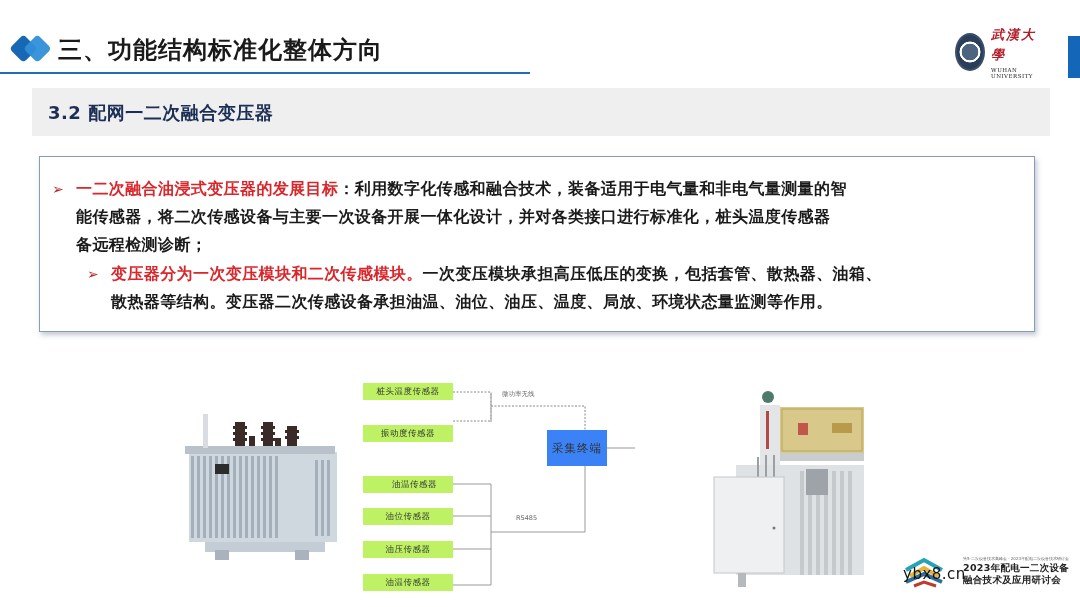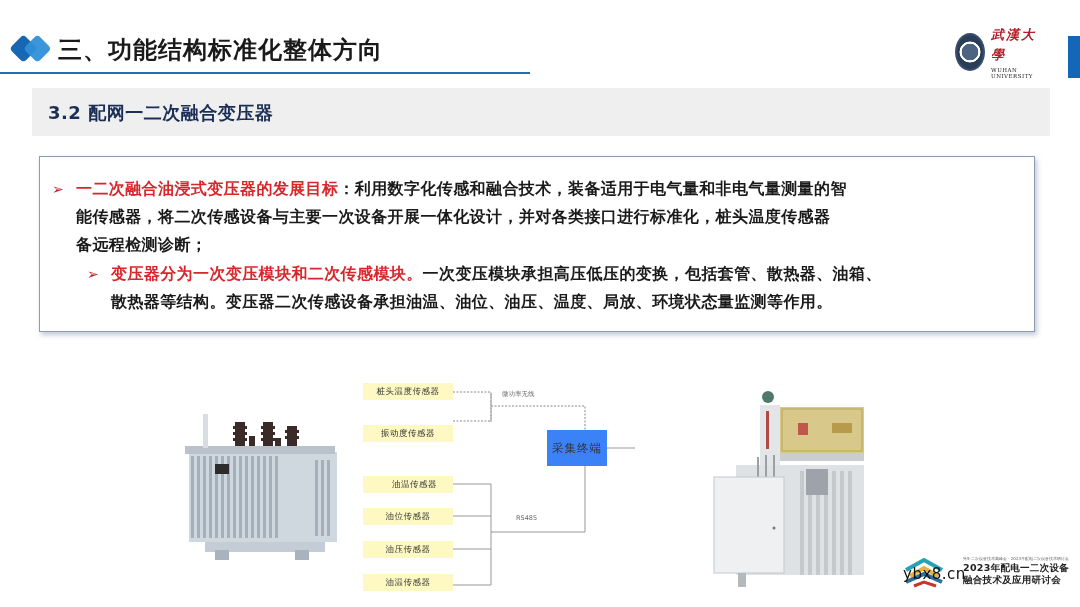--- a/index.html
+++ b/index.html
@@ -28,21 +28,21 @@
   .para .bullet { display: inline-block; width: 24px; color: #c0222a; font-size: 14px; }
   .p1 { top: 18px; }
   .p2 { top: 103px; margin-left: 35px; }
 
   
   .img-left { position: absolute; left: 175px; top: 402px; width: 170px; height: 180px; }
   .img-right { position: absolute; left: 708px; top: 385px; width: 160px; height: 215px; }
 
   
   .diagram { position: absolute; left: 345px; top: 372px; width: 290px; height: 230px; }
-  .sbox { position: absolute; background: #fef9c3; height: 17px; width: 90px; font-family: "DejaVu Serif", serif; font-size: 8.5px; color: #333; display: flex; align-items: center; justify-content: center; letter-spacing: 0.5px; }
+  .sbox { position: absolute; background: #bef264; height: 17px; width: 90px; font-family: "DejaVu Serif", serif; font-size: 8.5px; color: #333; display: flex; align-items: center; justify-content: center; letter-spacing: 0.5px; }
   .term { position: absolute; background: #3b82f6; width: 60px; height: 36px; left: 202px; top: 58px; font-family: "DejaVu Serif", serif; font-size: 11.5px; color: #333; display: flex; align-items: center; justify-content: center; letter-spacing: 1px; }
   .dlabel { position: absolute; font-family: "DejaVu Serif", serif; font-size: 6.5px; color: #666; }
   .diagram svg { position: absolute; left: 0; top: 0; }
 
   
   .footer-logo { position: absolute; left: 900px; top: 552px; width: 170px; height: 40px; }
   .footer-sub { position: absolute; left: 963px; top: 556px; font-size: 4px; color: #666; white-space: nowrap; }
   .footer-l1 { position: absolute; left: 963px; top: 562px; font-size: 9.5px; font-weight: bold; color: #222; white-space: nowrap; letter-spacing: 0.3px; }
   .footer-l2 { position: absolute; left: 963px; top: 574px; font-size: 9.5px; font-weight: bold; color: #222; white-space: nowrap; letter-spacing: 0.3px; }
   .watermark { position: absolute; left: 903px; top: 565px; font-size: 15px; color: #111; font-family: "DejaVu Sans", sans-serif; letter-spacing: 0.5px; }

